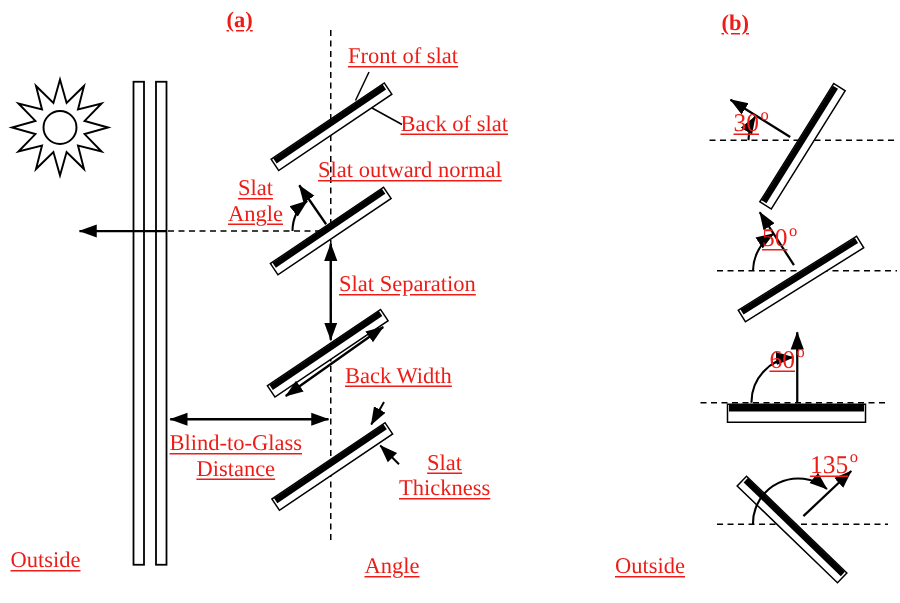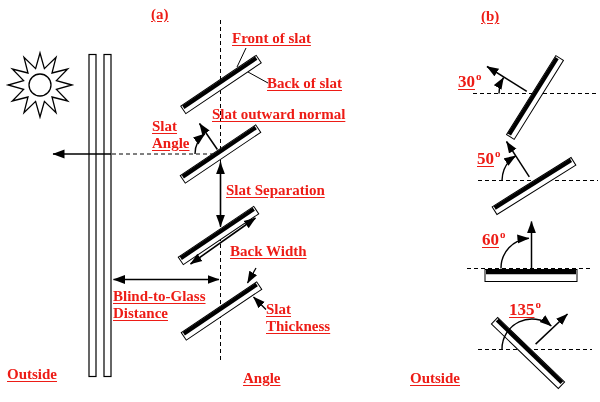--- a/index.html
+++ b/index.html
@@ -1,25 +1,25 @@
 <!DOCTYPE html>
 <html><head>
 <meta charset="utf-8">
 <style>
   html,body{margin:0;padding:0;background:#ffffff;}
   .fig{position:relative;width:600px;height:402px;background:#ffffff;overflow:hidden;
        font-family:"Liberation Serif","DejaVu Serif",serif;color:#ed1c16;}
   .fig svg{position:absolute;left:0;top:0;}
   .lbl{position:absolute;font-size:15px;line-height:17px;white-space:nowrap;
-       text-decoration:underline;text-underline-offset:2px;font-weight:bold;}
+       text-decoration:underline;text-underline-offset:2px;}
   .ttl{font-weight:700;}
-  .multi{text-decoration:none;}
+  .multi{text-decoration:none;text-align:center;}
   .multi .ln{display:block;text-decoration:underline;text-underline-offset:2px;line-height:17px;}
   .glz .ln{line-height:20px;}
-  .ang{font-size:17px;text-decoration:none;line-height:19px;}
+  .ang{font-size:17px;text-decoration:none;line-height:19px;margin-left:31px;}
   .ang .num{text-decoration:underline;text-underline-offset:2px;}
   .ang .deg{font-size:11px;position:relative;top:-7px;margin-left:1px;text-decoration:none;}
 </style>
 </head>
 <body>
 
 <div class="fig">
 
 <svg width="600" height="402" viewBox="0 0 600 402">
   <defs>

